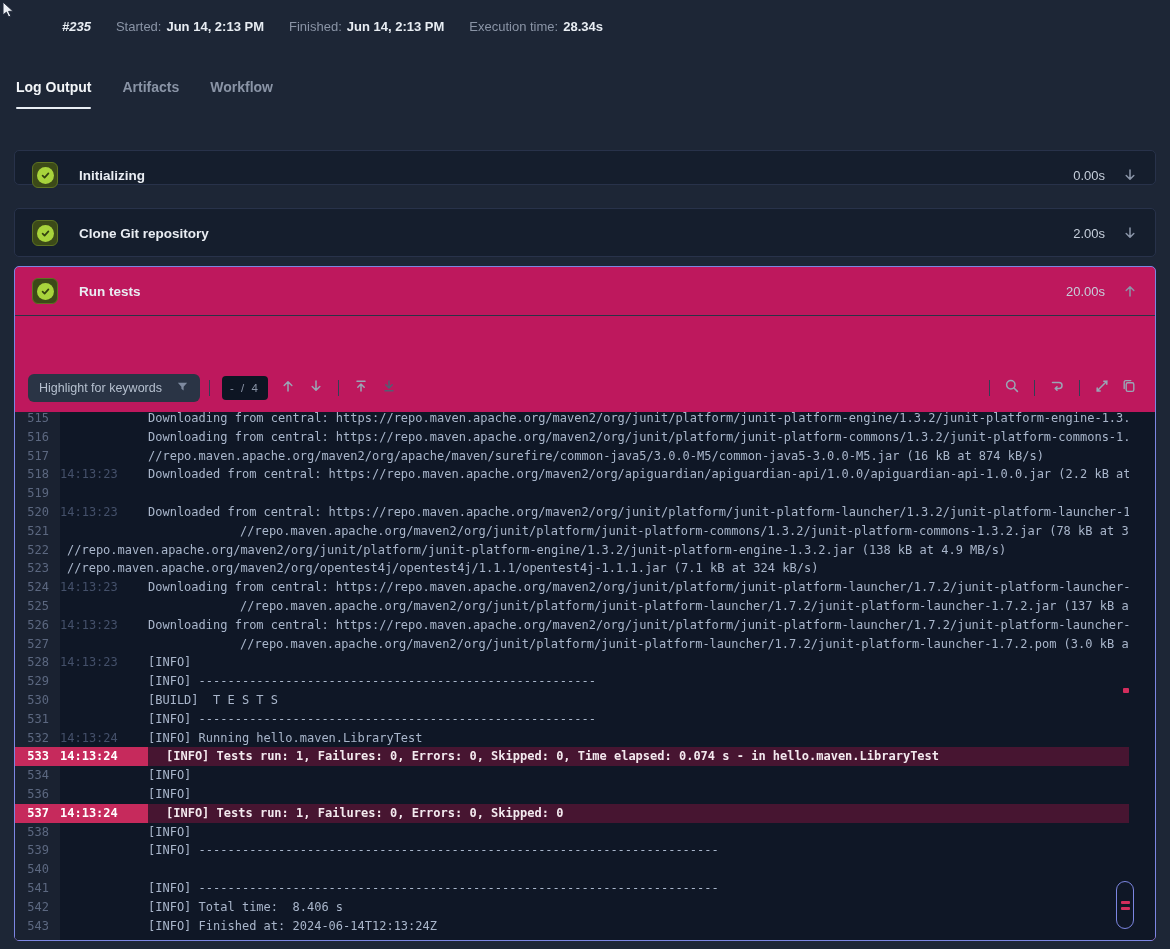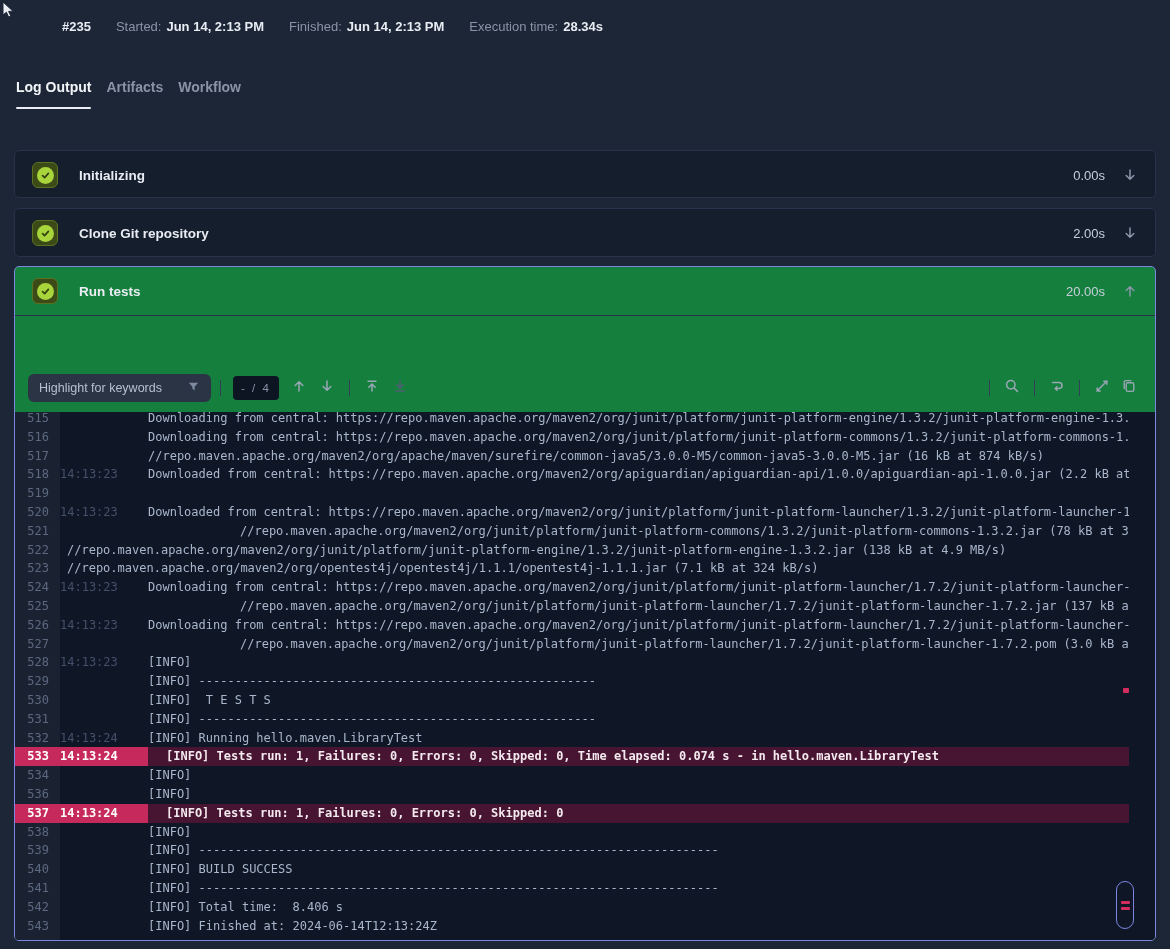--- a/index.html
+++ b/index.html
@@ -1,46 +1,46 @@
 <!DOCTYPE html>
 <html><head>
 <meta charset="utf-8">
 <style>
   html,body{margin:0;padding:0;background:#1d2636;}
   #stage{position:relative;width:1170px;height:949px;background:#1d2636;overflow:hidden;
          font-family:"Liberation Sans",sans-serif;-webkit-font-smoothing:antialiased;}
   
   .meta{position:absolute;left:62px;top:19px;display:flex;align-items:baseline;font-size:13px;}
-  .meta .num{color:#e8edf3;font-weight:700;}
+  .meta .num{color:#e8edf3;font-weight:700;font-style:italic;}
   .meta .grp{margin-left:25px;display:flex;align-items:flex-start;}
   .meta .lbl{color:#8a94a6;}
   .meta .val{color:#e8edf3;font-weight:700;margin-left:5px;}
   
   .tabs{position:absolute;left:16px;top:79px;display:flex;}
   .tab{font-size:14px;color:#8a94a6;font-weight:700;cursor:pointer;position:relative;padding-bottom:14px;}
-  .tab+.tab{margin-left:15px;}
+  .tab+.tab{margin-left:31px;}
   .tab.active{color:#f3f6f9;}
   .tab.active .underline{position:absolute;left:0;right:0;bottom:0;height:2.5px;background:#e9eef4;border-radius:1px;}
   
   .card{position:absolute;left:14px;width:1142px;background:#151e2d;border:1px solid #28324a;
         border-radius:5px;box-sizing:border-box;}
-  .card.expanded{border:1.5px solid #7c86e2;background:#15803d;}
+  .card.expanded{border:1.5px solid #7c86e2;background:#be185d;}
   .step-header{height:48px;display:flex;align-items:center;padding:0 17px;cursor:pointer;}
   .status-ic{width:26px;height:26px;border-radius:6px;background:#3c4a18;border:1.5px solid #5d7221;
              box-sizing:border-box;display:flex;align-items:center;justify-content:center;flex:none;}
   .status-ic .ball{width:17px;height:17px;border-radius:50%;background:#a8d43c;display:flex;align-items:center;justify-content:center;}
   .step-title{margin-left:21px;font-size:13.5px;font-weight:700;color:#e9edf3;flex:1;}
   .step-dur{font-size:13px;font-weight:500;color:#c6cfdb;margin-right:17px;}
   .chev{color:#8a95a8;display:flex;}
   
   .divline{position:absolute;left:0;right:0;height:1px;background:#2a3446;}
   .toolbar{position:absolute;left:0;right:0;top:97px;height:47px;display:flex;align-items:center;}
   .pill{margin-left:13px;height:28px;display:flex;align-items:center;background:#2a3445;border-radius:6px;
         padding:0 11px;cursor:pointer;}
-  .pill .ptxt{font-size:12.5px;color:#b6c0cf;margin-right:25px;}
+  .pill .ptxt{font-size:12.5px;color:#b6c0cf;margin-right:14px;}
   .tdiv{width:1px;height:16px;background:#333f55;margin:0 9px;}
   .counter{width:46px;height:24px;background:#0d1523;border-radius:4px;color:#8a95a8;
            font-size:11.5px;display:flex;align-items:center;justify-content:center;letter-spacing:2px;margin-left:3px;}
   .tbtn{width:26px;height:26px;display:flex;align-items:center;justify-content:center;color:#9aa5b5;cursor:pointer;}
   .tbtn.dim{color:#525e73;}
   .toolbar .right{margin-left:auto;display:flex;align-items:center;margin-right:13px;}
   
   .logview{position:absolute;left:0;right:0;top:145px;bottom:0;background:#0f1726;overflow:hidden;
            border-radius:0 0 4px 4px;}
   .gutterbg{position:absolute;left:0;top:0;bottom:0;width:45px;background:#1a2231;}
@@ -87,21 +87,21 @@
         <span class="val">28.34s</span>
       </span>
   </div>
 
   <div class="tabs">
     <div class="tab active"><span>Log Output</span><span class="underline"></span></div>
     <div class="tab"><span>Artifacts</span></div>
     <div class="tab"><span>Workflow</span></div>
   </div>
 
-  <div class="card" style="top:150px;height:48px;">
+  <div class="card" style="top:150px;height:35px;">
     <div class="step-header">
       <span class="status-ic">
           <span class="ball">
         <svg width="11" height="11" viewBox="0 0 11 11">
               <path d="M2.6 5.6 L4.6 7.6 L8.4 3.4" fill="none" stroke="#33420f" stroke-width="1.7" stroke-linecap="round" stroke-linejoin="round"></path>
             </svg>
       </span>
         </span>
       <span class="step-title">Initializing</span>
       <span class="step-dur">0.00s</span>
@@ -223,30 +223,30 @@
           <div class="log-row"><span class="col-num">520</span><span class="col-ts">14:13:23</span><span class="col-text">Downloaded from central: https://repo.maven.apache.org/maven2/org/junit/platform/junit-platform-launcher/1.3.2/junit-platform-launcher-1.3.2.jar</span></div>
           <div class="log-row deep"><span class="col-num">521</span><span class="col-ts"></span><span class="col-text">//repo.maven.apache.org/maven2/org/junit/platform/junit-platform-commons/1.3.2/junit-platform-commons-1.3.2.jar (78 kB at 3.5 MB/s)</span></div>
           <div class="log-row left"><span class="col-num">522</span><span class="col-text span2">//repo.maven.apache.org/maven2/org/junit/platform/junit-platform-engine/1.3.2/junit-platform-engine-1.3.2.jar (138 kB at 4.9 MB/s)</span></div>
           <div class="log-row left"><span class="col-num">523</span><span class="col-text span2">//repo.maven.apache.org/maven2/org/opentest4j/opentest4j/1.1.1/opentest4j-1.1.1.jar (7.1 kB at 324 kB/s)</span></div>
           <div class="log-row"><span class="col-num">524</span><span class="col-ts">14:13:23</span><span class="col-text">Downloading from central: https://repo.maven.apache.org/maven2/org/junit/platform/junit-platform-launcher/1.7.2/junit-platform-launcher-1.7.2.pom</span></div>
           <div class="log-row deep"><span class="col-num">525</span><span class="col-ts"></span><span class="col-text">//repo.maven.apache.org/maven2/org/junit/platform/junit-platform-launcher/1.7.2/junit-platform-launcher-1.7.2.jar (137 kB at 6.2 MB/s)</span></div>
           <div class="log-row"><span class="col-num">526</span><span class="col-ts">14:13:23</span><span class="col-text">Downloading from central: https://repo.maven.apache.org/maven2/org/junit/platform/junit-platform-launcher/1.7.2/junit-platform-launcher-1.7.2.jar</span></div>
           <div class="log-row deep"><span class="col-num">527</span><span class="col-ts"></span><span class="col-text">//repo.maven.apache.org/maven2/org/junit/platform/junit-platform-launcher/1.7.2/junit-platform-launcher-1.7.2.pom (3.0 kB at 189 kB/s)</span></div>
           <div class="log-row"><span class="col-num">528</span><span class="col-ts">14:13:23</span><span class="col-text">[INFO]</span></div>
           <div class="log-row"><span class="col-num">529</span><span class="col-ts"></span><span class="col-text">[INFO] -------------------------------------------------------</span></div>
-          <div class="log-row"><span class="col-num">530</span><span class="col-ts"></span><span class="col-text">[INFO]  T E S T S</span></div>
+          <div class="log-row"><span class="col-num">530</span><span class="col-ts"></span><span class="col-text">[BUILD]  T E S T S</span></div>
           <div class="log-row"><span class="col-num">531</span><span class="col-ts"></span><span class="col-text">[INFO] -------------------------------------------------------</span></div>
           <div class="log-row"><span class="col-num">532</span><span class="col-ts">14:13:24</span><span class="col-text">[INFO] Running hello.maven.LibraryTest</span></div>
           <div class="log-row hl"><span class="col-num">533</span><span class="col-ts">14:13:24</span><span class="col-text">[INFO] Tests run: 1, Failures: 0, Errors: 0, Skipped: 0, Time elapsed: 0.074 s - in hello.maven.LibraryTest</span></div>
           <div class="log-row"><span class="col-num">534</span><span class="col-ts"></span><span class="col-text">[INFO]</span></div>
           <div class="log-row"><span class="col-num">536</span><span class="col-ts"></span><span class="col-text">[INFO]</span></div>
           <div class="log-row hl"><span class="col-num">537</span><span class="col-ts">14:13:24</span><span class="col-text">[INFO] Tests run: 1, Failures: 0, Errors: 0, Skipped: 0</span></div>
           <div class="log-row"><span class="col-num">538</span><span class="col-ts"></span><span class="col-text">[INFO]</span></div>
           <div class="log-row"><span class="col-num">539</span><span class="col-ts"></span><span class="col-text">[INFO] ------------------------------------------------------------------------</span></div>
-          <div class="log-row"><span class="col-num">540</span><span class="col-ts"></span><span class="col-text">[INFO] BUILD SUCCESS</span></div>
+          <div class="log-row"><span class="col-num">540</span><span class="col-ts"></span></div>
           <div class="log-row"><span class="col-num">541</span><span class="col-ts"></span><span class="col-text">[INFO] ------------------------------------------------------------------------</span></div>
           <div class="log-row"><span class="col-num">542</span><span class="col-ts"></span><span class="col-text">[INFO] Total time:  8.406 s</span></div>
           <div class="log-row"><span class="col-num">543</span><span class="col-ts"></span><span class="col-text">[INFO] Finished at: 2024-06-14T12:13:24Z</span></div>
         </div>
       <div class="mark-dot" style="right:26px;top:276px;"></div>
       <div class="mark-pill" style="right:21px;bottom:11px;">
         <span class="dash"></span>
         <span class="dash"></span>
       </div>
     </div>

